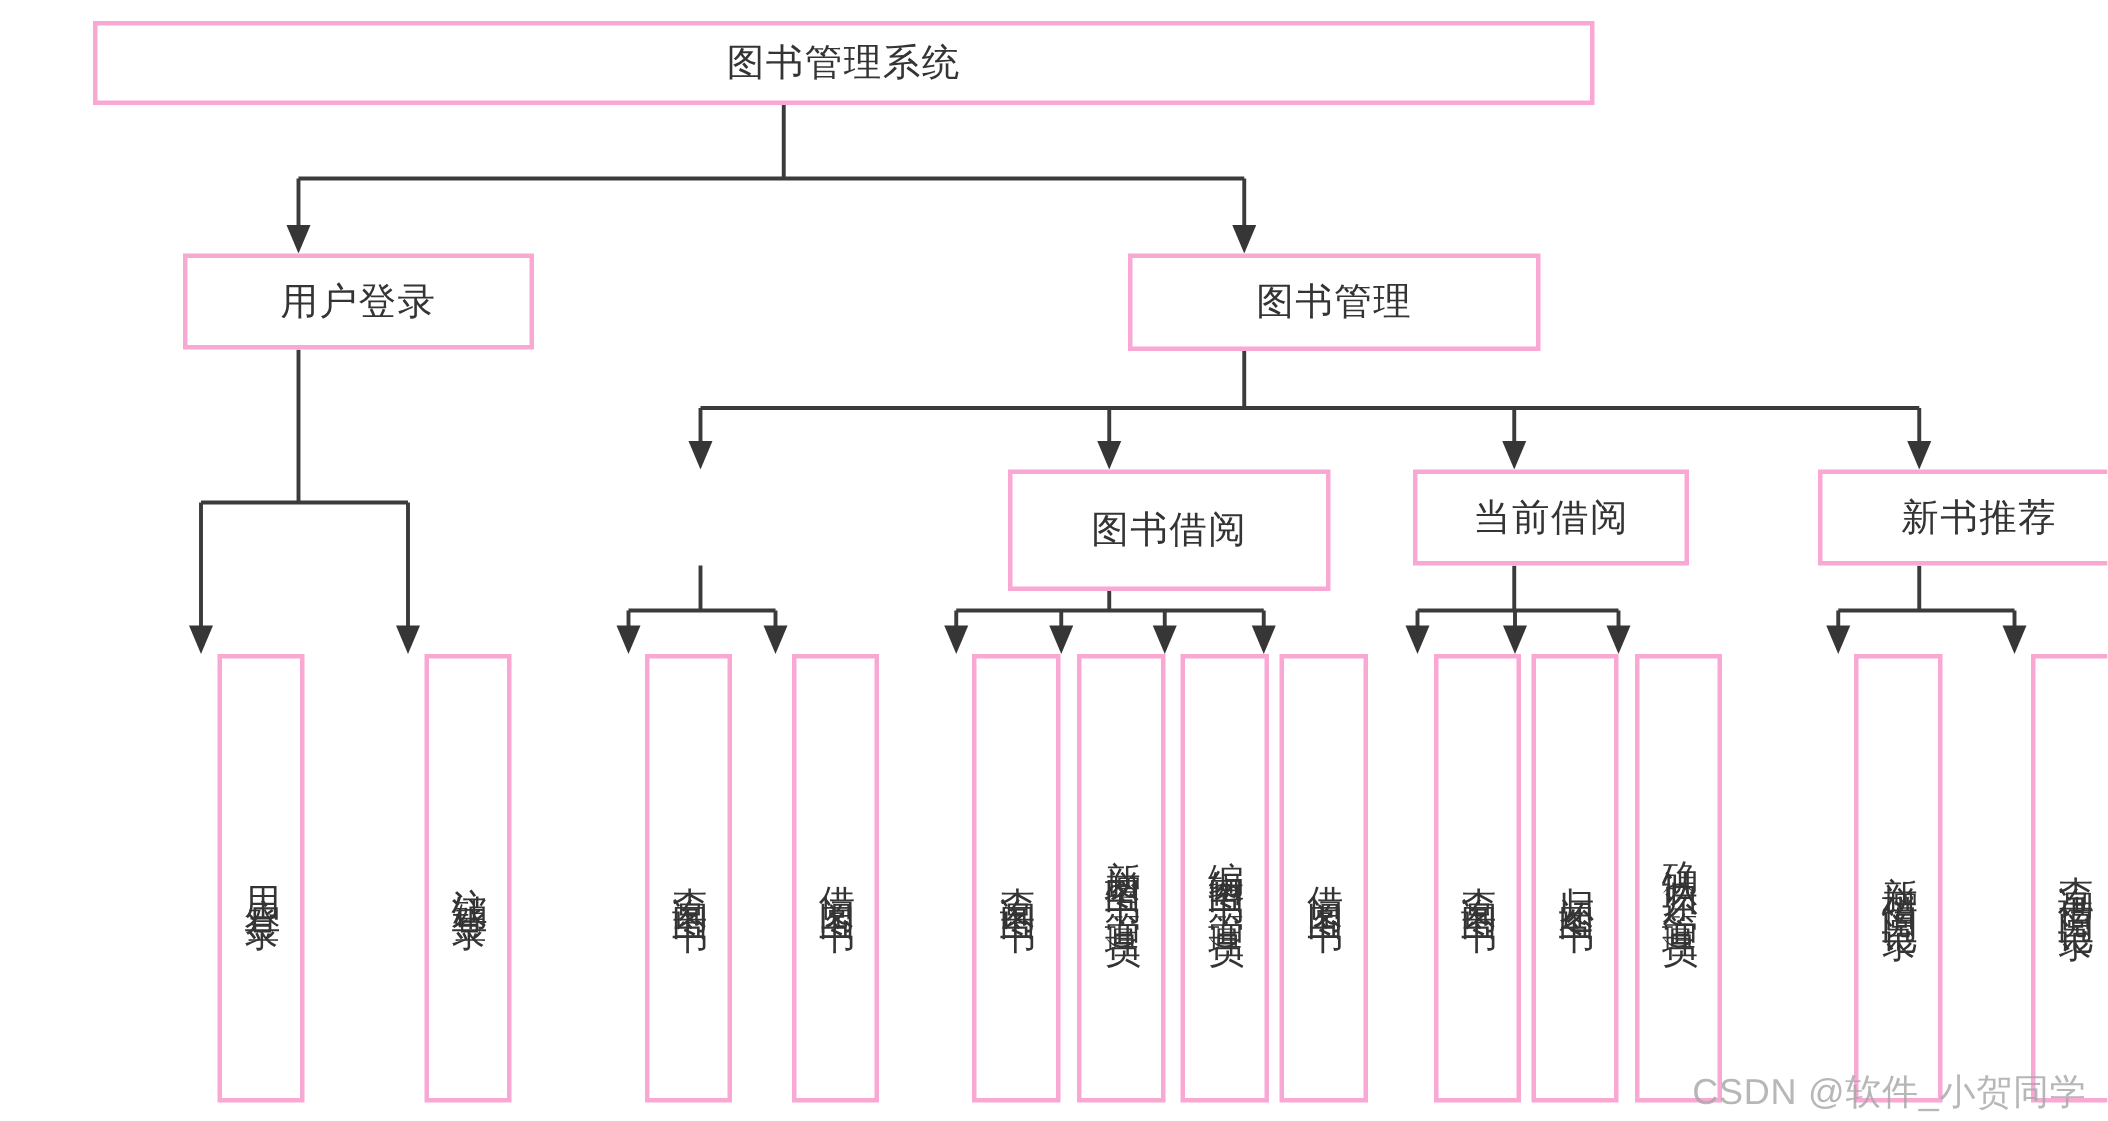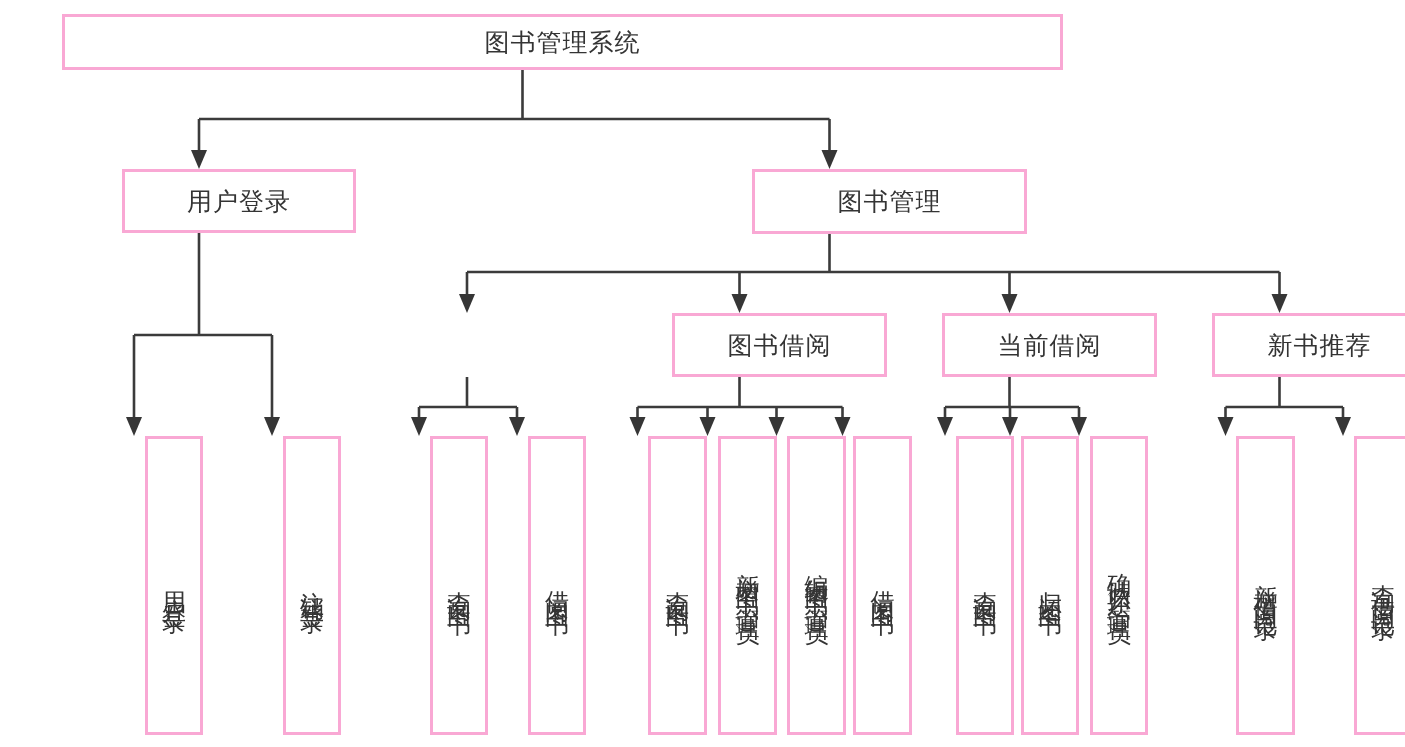--- a/index.html
+++ b/index.html
@@ -100,32 +100,33 @@
     <path d="M1279.5 377V407 M1225.5 407H1343 M1225.5 407V419 M1343 407V419"></path>
     <polygon points="1217.5,417 1233.5,417 1225.5,436"></polygon>
     <polygon points="1335,417 1351,417 1343,436"></polygon>
   </svg>
 
   <div class="node hnode" style="left:22px; top:14px; width:1001px; height:56px;">图书管理系统</div>
 
   <div class="node hnode" style="left:82px; top:169px; width:234px; height:64px;">用户登录</div>
   <div class="node hnode" style="left:712px; top:169px; width:275px; height:65px;">图书管理</div>
 
-  <div class="node hnode" style="left:632px; top:313px; width:215px; height:64px;">图书借阅</div>
-  <div class="node hnode" style="left:902px; top:313px; width:215px; height:64px;">当前借阅</div>
+  <div class="node hnode" style="left:632px; top:313px; width:215px; height:81px;">图书借阅</div>
+  <div class="node hnode" style="left:902px; top:313px; width:184px; height:64px;">当前借阅</div>
   <div class="node hnode" style="left:1172px; top:313px; width:215px; height:64px;">新书推荐</div>
 
   <div class="node leaf" style="left:105px; top:436px; width:58px; height:299px;">用户登录</div>
   <div class="node leaf" style="left:243px; top:436px; width:58px; height:299px;">注销登录</div>
   <div class="node leaf" style="left:390px; top:436px; width:58px; height:299px;">查询图书</div>
   <div class="node leaf" style="left:488px; top:436px; width:58px; height:299px;">借阅图书</div>
   <div class="node leaf" style="left:608px; top:436px; width:59px; height:299px;">查询图书</div>
   <div class="node leaf" style="left:678px; top:436px; width:59px; height:299px;">新增图书（管理员）</div>
   <div class="node leaf" style="left:747px; top:436px; width:59px; height:299px;">编辑图书（管理员）</div>
   <div class="node leaf" style="left:813px; top:436px; width:59px; height:299px;">借阅图书</div>
   <div class="node leaf" style="left:916px; top:436px; width:58px; height:299px;">查询图书</div>
   <div class="node leaf" style="left:981px; top:436px; width:58px; height:299px;">归还图书</div>
   <div class="node leaf" style="left:1050px; top:436px; width:58px; height:299px;">确认归还（管理员）</div>
   <div class="node leaf" style="left:1196px; top:436px; width:59px; height:299px;">新增借阅记录</div>
   <div class="node leaf" style="left:1314px; top:436px; width:58px; height:299px;">查询借阅记录</div>
 
+  <div class="watermark">CSDN @软件_小贺同学</div>
 
 </div>
 
 </body></html>

